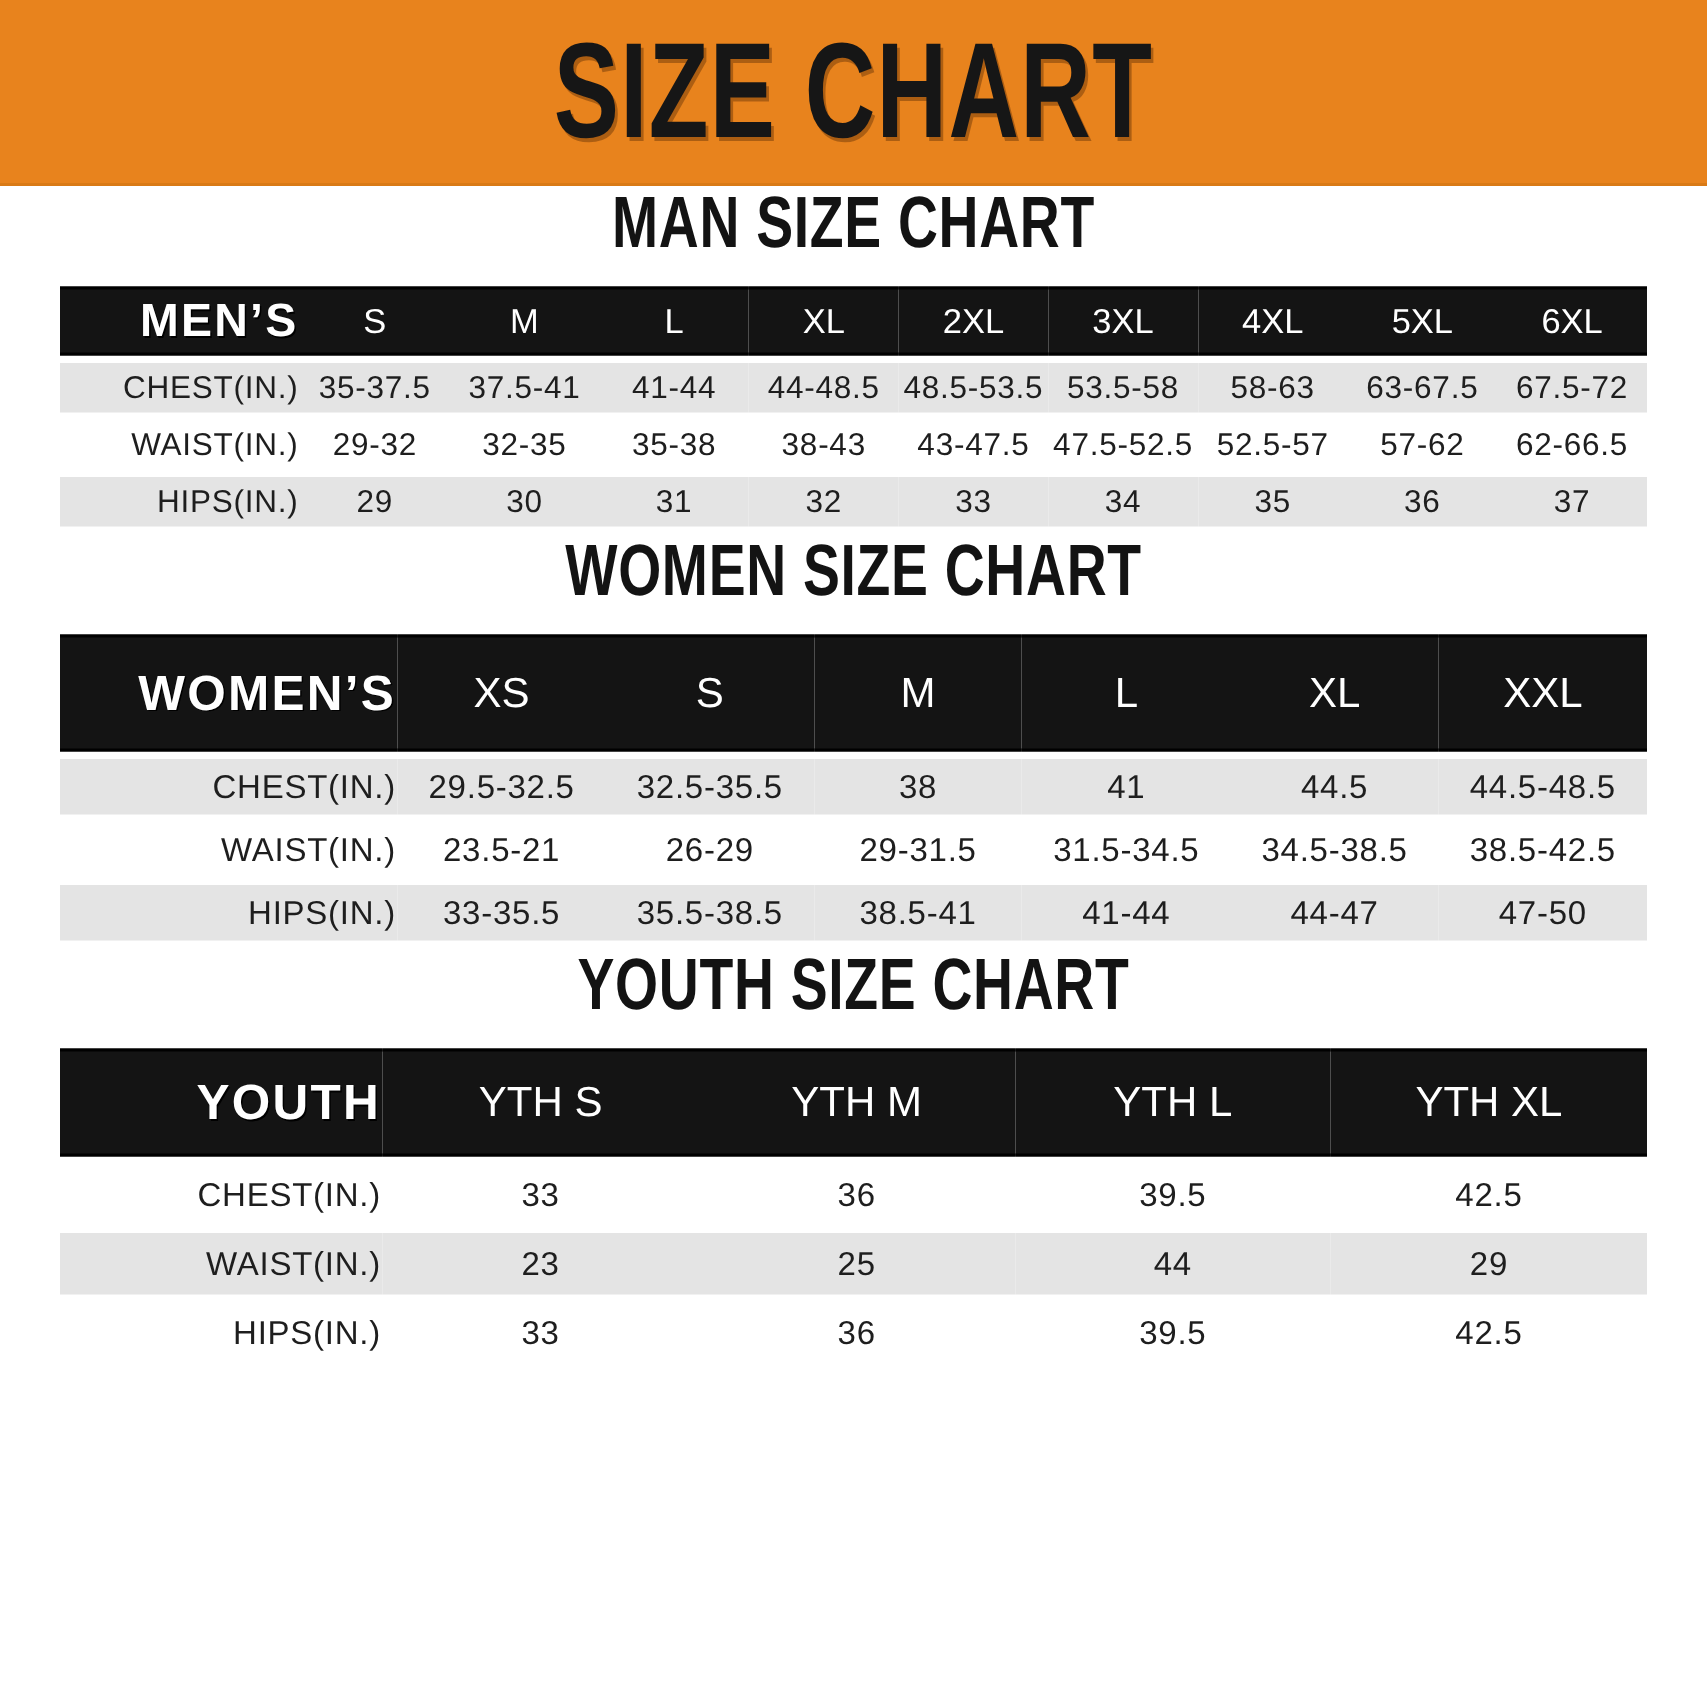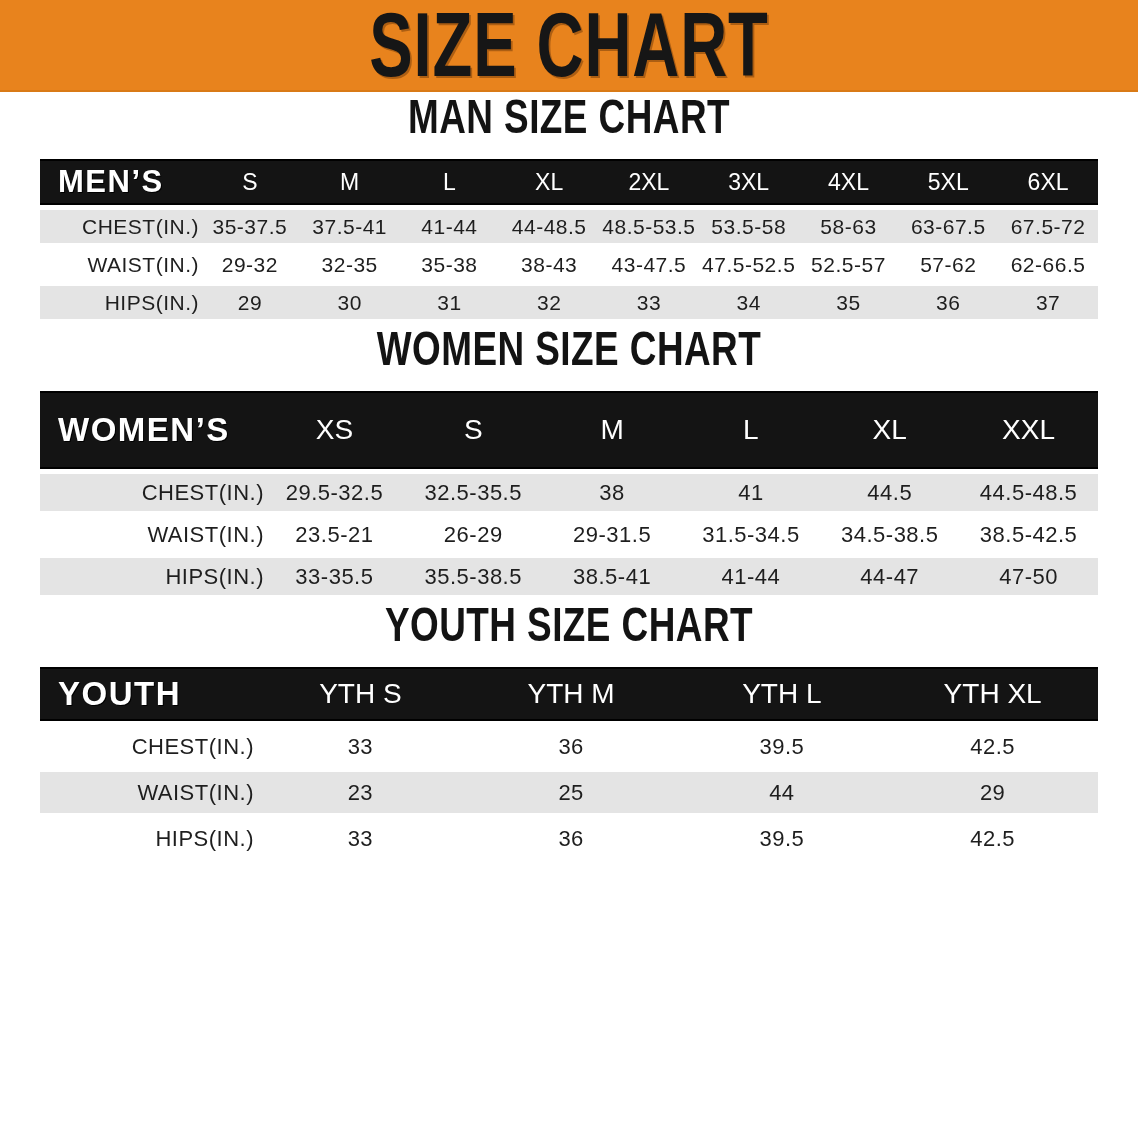--- a/index.html
+++ b/index.html
@@ -7,21 +7,21 @@
   body {
     width: 1138px; height: 1132px;
     background: #ffffff;
     font-family: "Liberation Sans", sans-serif;
     overflow: hidden;
   }
   .page { width: 1138px; height: 1132px; position: relative; }
 
   
   .banner {
-    height: 92px; width: 100%;
+    height: 124px; width: 100%;
     background: #E8831D;
     display: flex; align-items: center; justify-content: center;
     border-bottom: 2px solid #d97a16;
   }
   .banner h1 {
     margin: 0; padding: 0;
     font-size: 74px; line-height: 74px;
     font-weight: 800; color: #161616;
     letter-spacing: 1px;
     transform: scale(0.88, 1.22);
@@ -54,21 +54,21 @@
   table.size-table thead th {
     background: #141414;
     color: #ffffff;
     font-weight: normal;
     text-align: center;
     vertical-align: middle;
     border-top: 2px solid #000;
     border-bottom: 2px solid #000;
   }
   table.size-table thead th.corner-label {
-    text-align: left;
+    text-align: right;
     padding-left: 18px;
     font-weight: bold;
     letter-spacing: 1.5px;
     text-shadow: 1px 1px 0 #000;
   }
   table.size-table tbody td {
     text-align: center;
     vertical-align: middle;
     color: #1e1e1e;
     letter-spacing: 0.5px;
@@ -83,21 +83,21 @@
   .men-table tbody td { height: 33px; font-size: 21px; }
   .men-table col.label-col { width: 160px; }
 
   
   .women-table thead th { height: 78px; font-size: 28px; }
   .women-table thead th.corner-label { font-size: 33px; }
   .women-table tbody td { height: 37px; font-size: 22px; }
   .women-table col.label-col { width: 225px; }
 
   
-  .youth-table thead th { height: 54px; font-size: 28px; }
+  .youth-table thead th { height: 72px; font-size: 28px; }
   .youth-table thead th.corner-label { font-size: 33px; }
   .youth-table tbody td { height: 41px; font-size: 22px; }
   .youth-table col.label-col { width: 215px; }
 
   
   .footer-note {
     margin: 26px 0 0 40px;
     color: #A63638;
   }
   .footer-note p {

